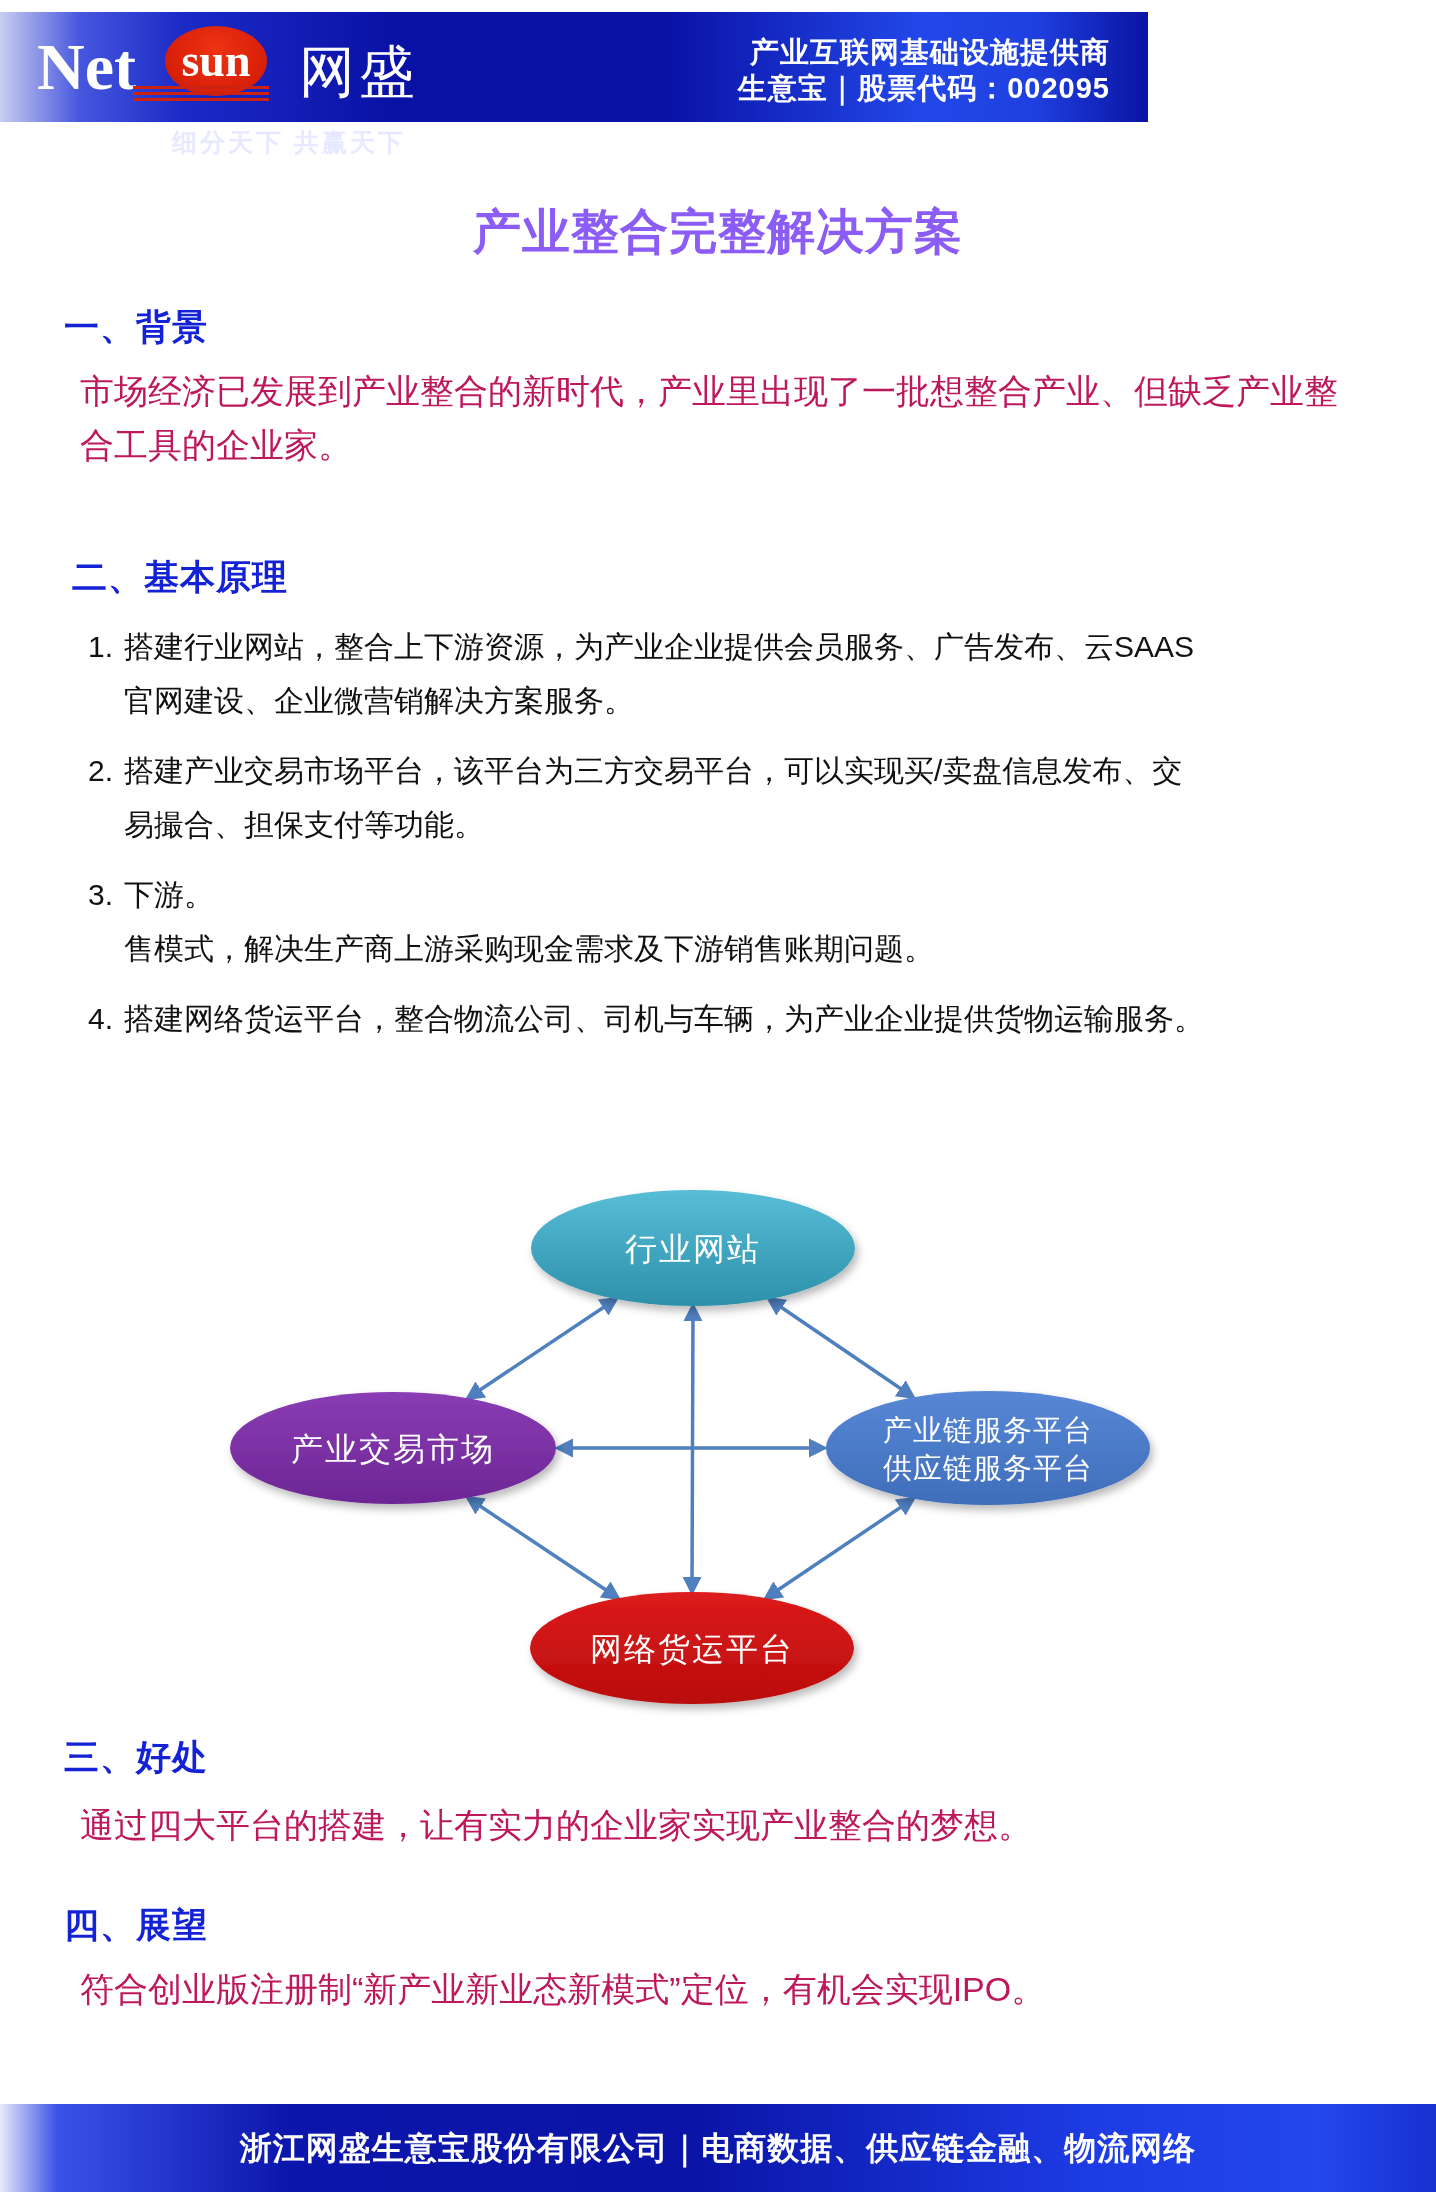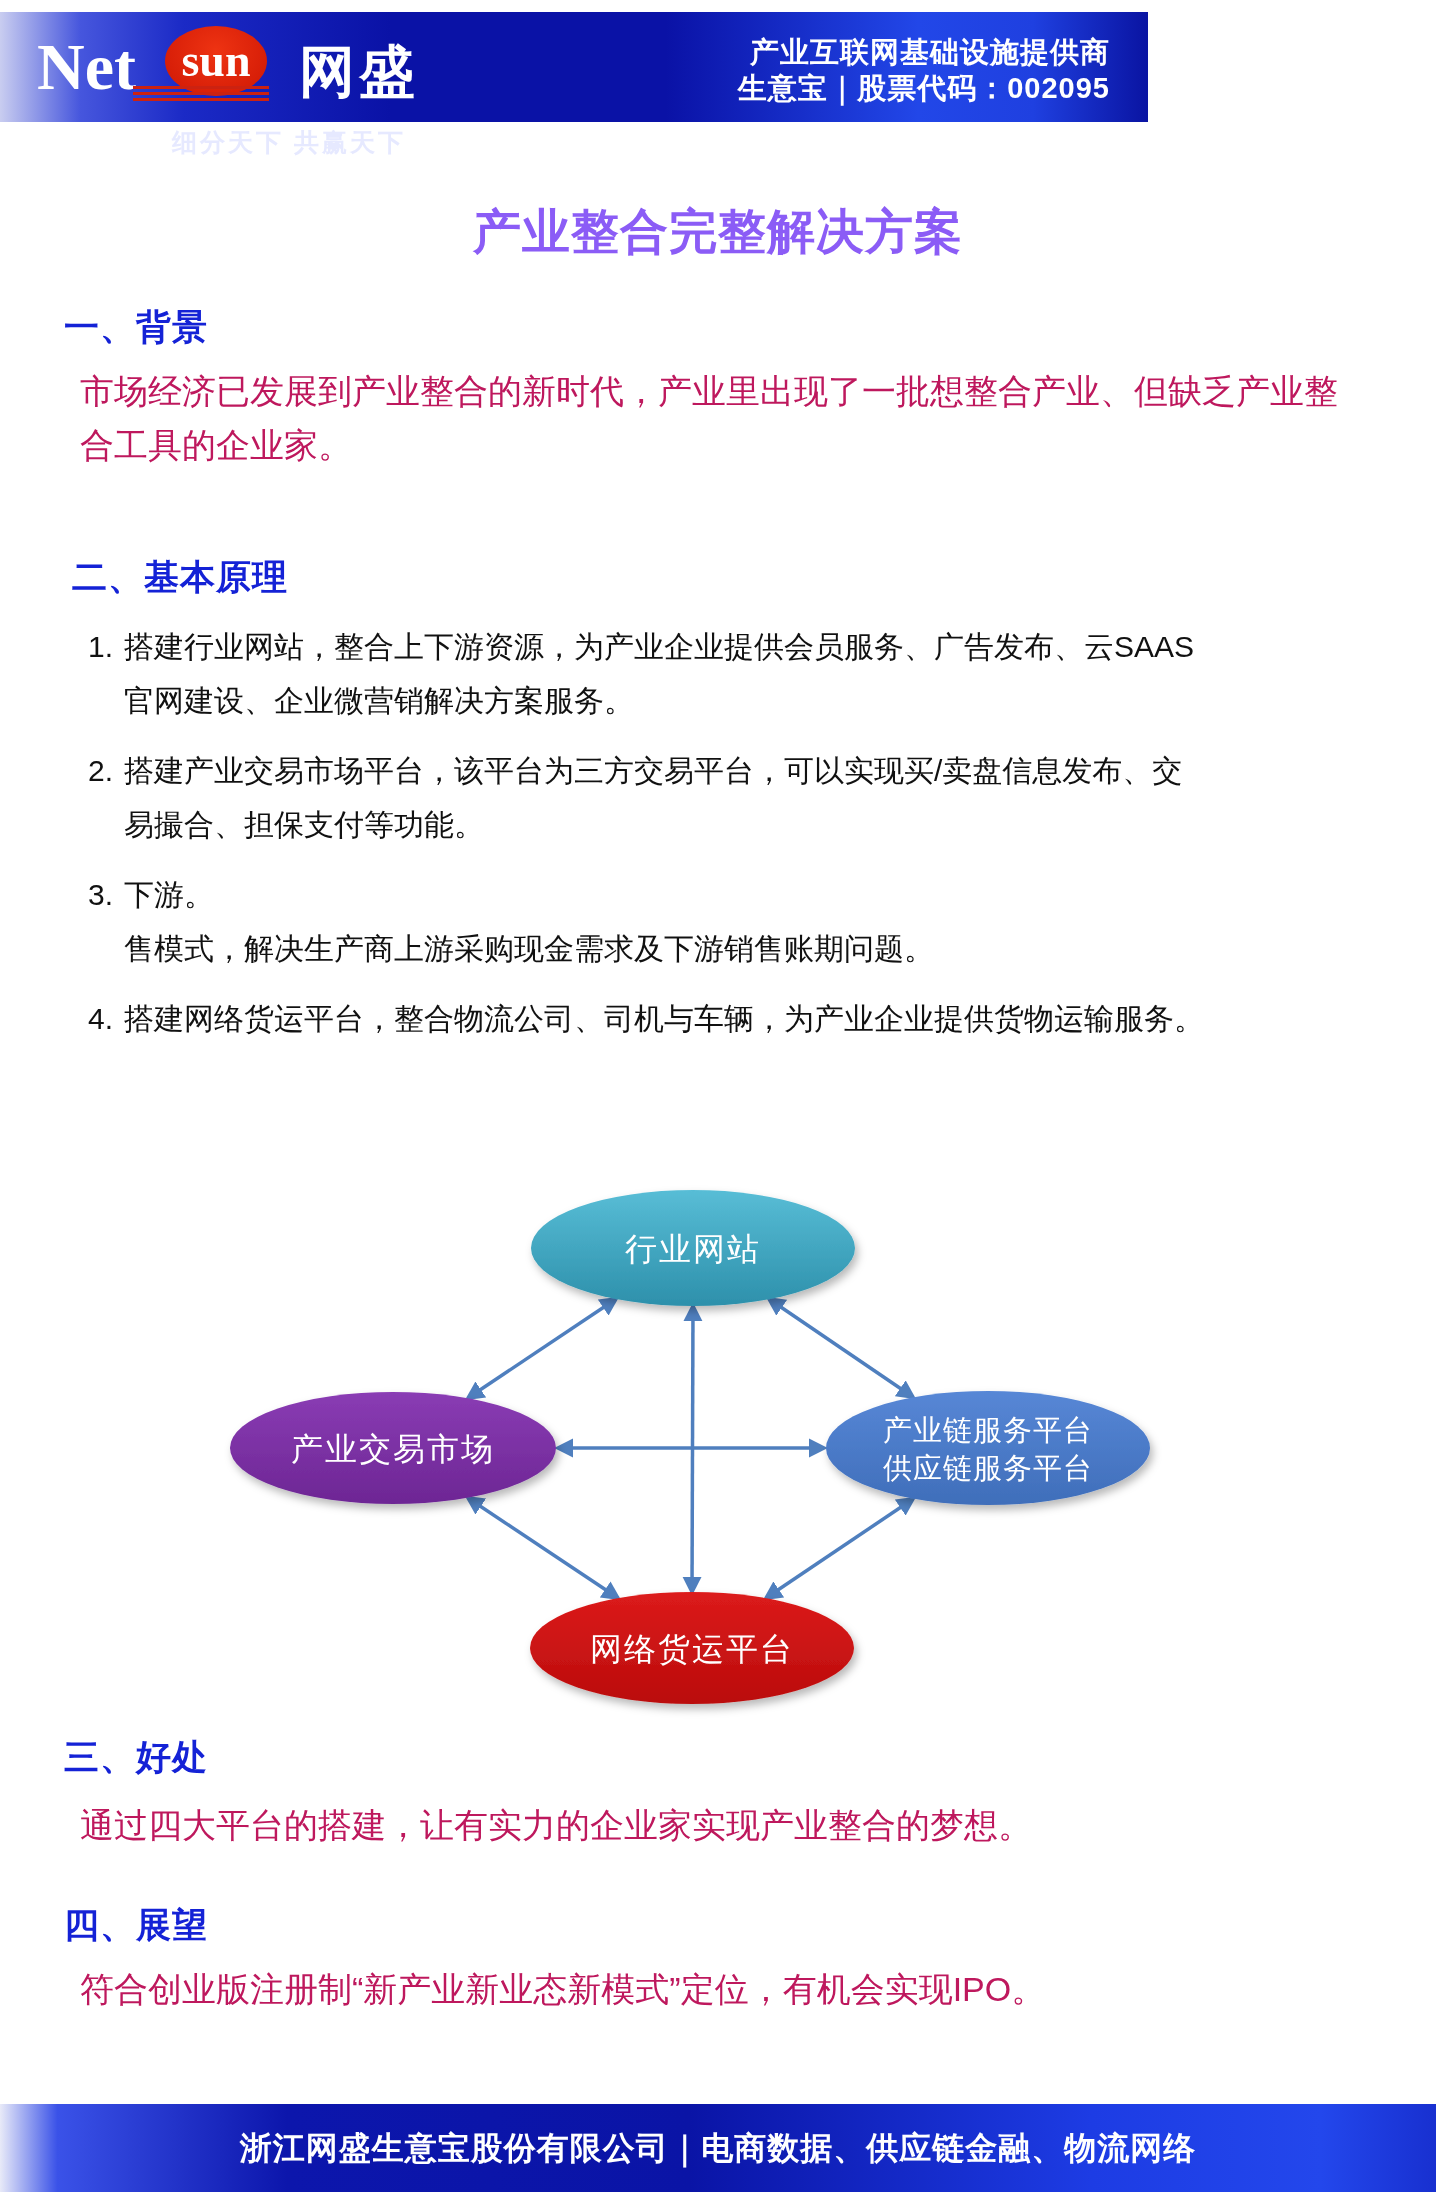--- a/index.html
+++ b/index.html
@@ -28,21 +28,21 @@
   }
   .sun-word {
     position:absolute; left:10px; top:8px; width:102px; text-align:center;
     font-family:"Liberation Serif","DejaVu Serif",serif;
     font-size:46px; font-weight:bold; color:#ffffff;
   }
   .sun-stripes { position:absolute; left:-22px; top:60px; width:136px; }
   .sun-stripes div { height:3px; background:#cc2211; margin-bottom:3px; }
   .logo-cn {
     position:absolute; left:262px; top:18px;
-    font-size:56px; font-weight:bold; color:#ffffff; letter-spacing:4px; line-height:56px;
+    font-size:56px; font-weight:normal; color:#ffffff; letter-spacing:4px; line-height:56px;
   }
   .tagline {
     position:absolute; left:135px; top:100px;
     font-size:25px; font-weight:bold; color:#e6e9ff; letter-spacing:3px;
   }
   .header-right {
     position:absolute; right:38px; top:22px; text-align:right;
     color:#ffffff; font-weight:bold; font-size:29px; line-height:36px; letter-spacing:1px;
   }
   

